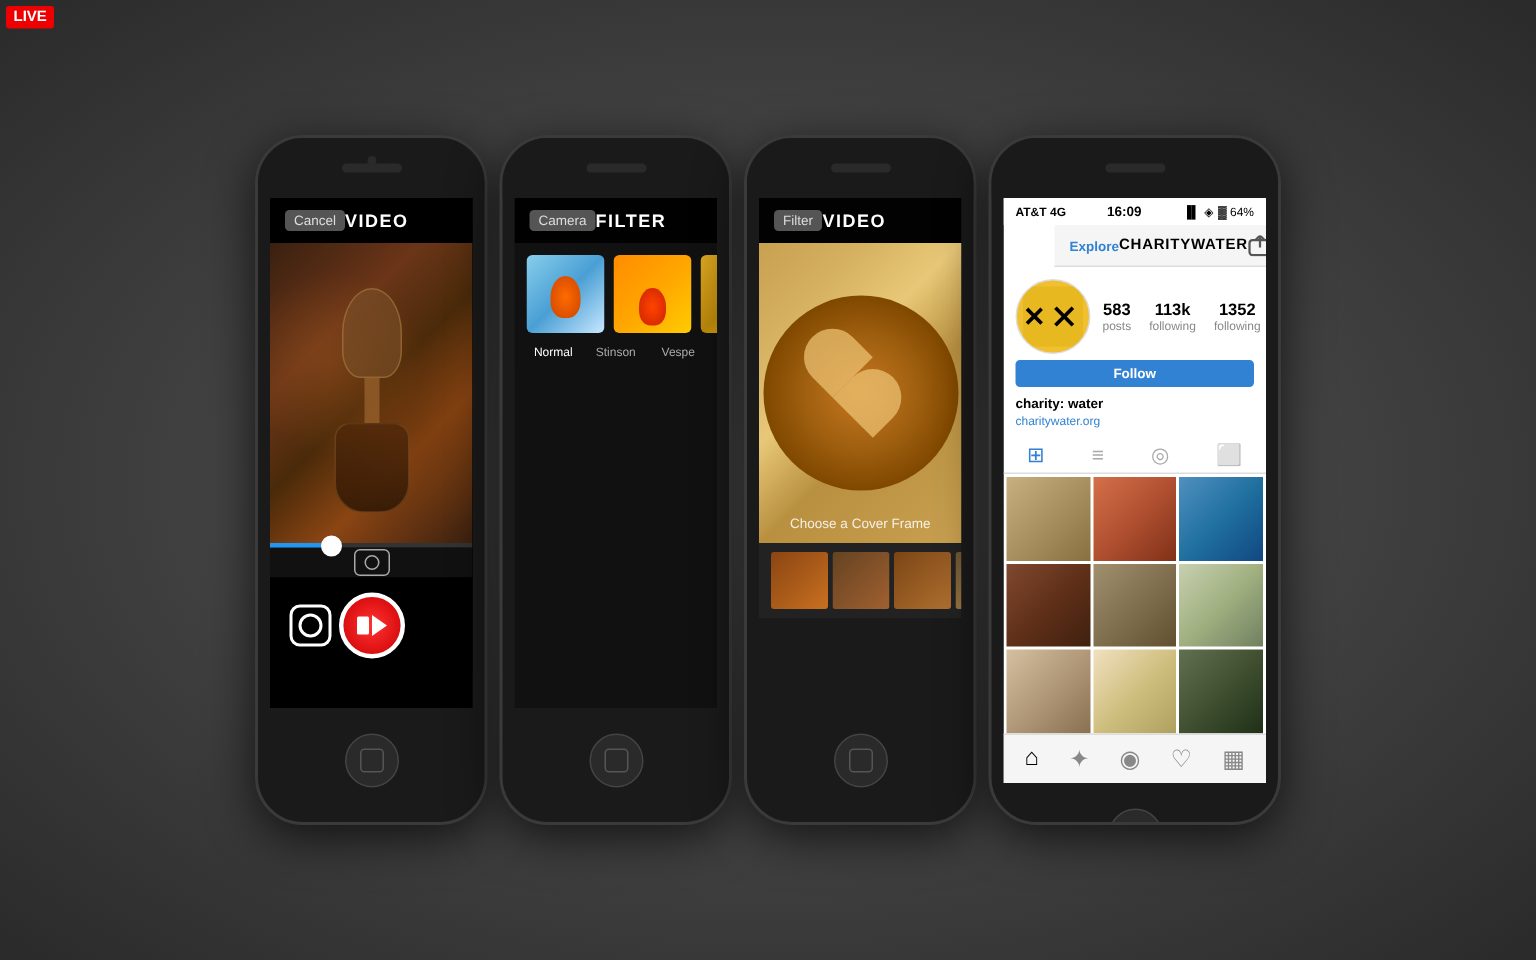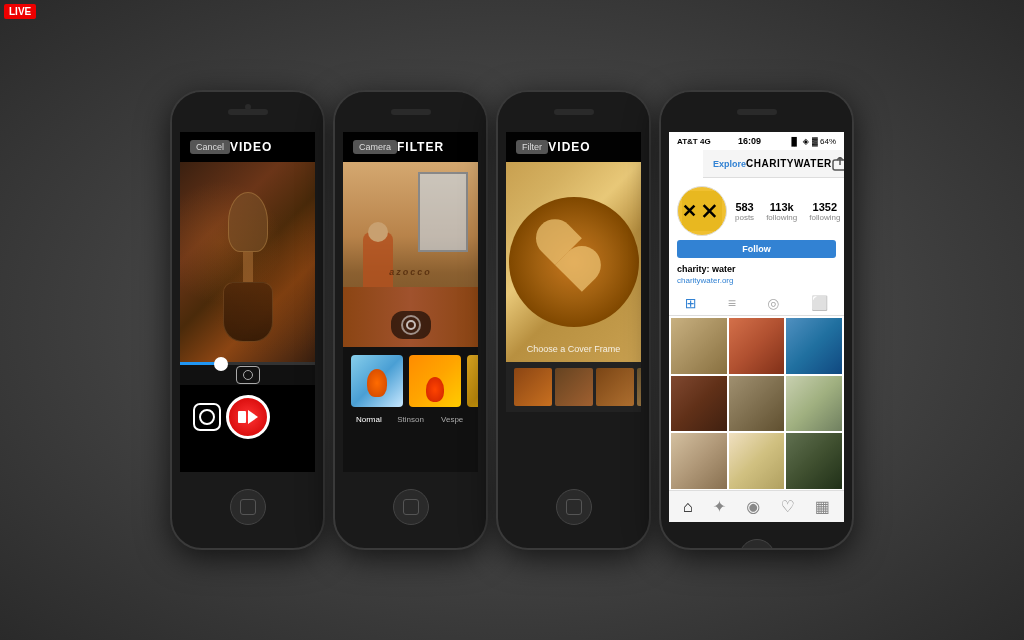--- a/index.html
+++ b/index.html
@@ -902,33 +902,20 @@
     <div class="phone-vol-btn mid"></div>
     <div class="phone-top">
       <div class="speaker-slot"></div>
     </div>
     <div class="phone-screen">
       <div class="filter-screen">
         <div class="filter-header">
           <div class="filter-camera-btn">Camera</div>
           <div class="filter-title">FILTER</div>
           <div style="width:40px"></div>
-        </div>
-        <div class="filter-main">
-          <div class="cafe-scene">
-            <div class="cafe-window"></div>
-            <div class="cafe-person"></div>
-            <div class="cafe-counter"></div>
-            <div class="azocco-text">azocco</div>
-          </div>
-          <div class="record-indicator">
-            <div class="record-outer-ring">
-              <div class="record-inner"></div>
-            </div>
-          </div>
         </div>
         <div class="filter-thumbnails">
           <div class="filter-thumb">
             <div class="balloon-img-1"></div>
           </div>
           <div class="filter-thumb">
             <div class="balloon-img-2"></div>
           </div>
           <div class="filter-thumb">
             <div class="balloon-img-3"></div>

